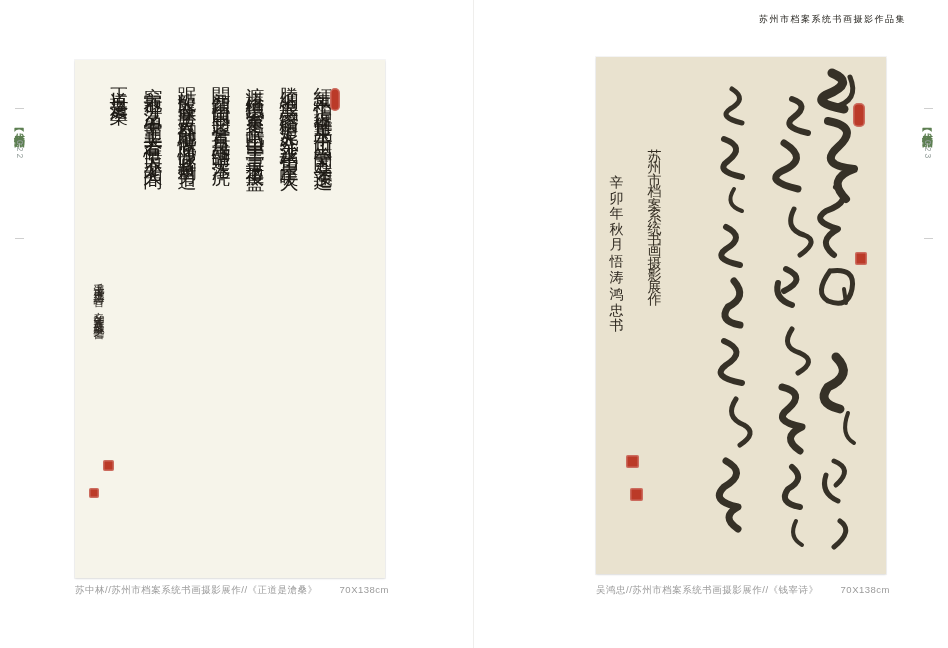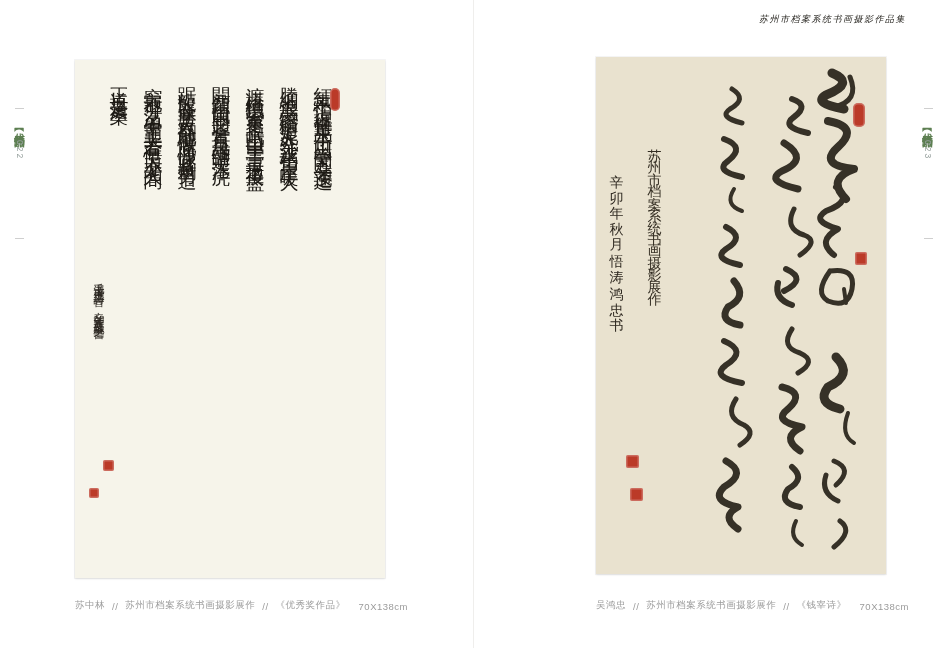--- a/index.html
+++ b/index.html
@@ -2,21 +2,21 @@
 <html><head>
 <meta charset="utf-8">
 <style>
   html,body{margin:0;padding:0;background:#e8e8e8;}
   .page{position:relative;width:948px;height:648px;background:#ffffff;overflow:hidden;
         font-family:"Liberation Sans", sans-serif;}
   .spine{position:absolute;left:473px;top:0;width:1px;height:648px;background:#efeeec;}
 
   
   .running-head{position:absolute;top:13px;right:42px;font-family:"DejaVu Serif",serif;
-        font-style:italic;font-size:9px;color:#26241f;letter-spacing:1.5px;}
+        font-size:9px;color:#26241f;letter-spacing:1.5px;}
 
   
   .rail{position:absolute;width:18px;text-align:center;}
   .rail-left{left:11px;top:124px;}
   .rail-right{right:11px;top:124px;}
   .rail-label{writing-mode:vertical-rl;text-orientation:upright;margin:0 auto;
         color:#5d7f52;font-weight:bold;font-size:10.5px;letter-spacing:1px;
         font-family:"DejaVu Serif",serif;}
   .rail-number{writing-mode:vertical-rl;margin:9px auto 0;color:#96a09d;
         font-size:8.5px;letter-spacing:2px;}
@@ -56,24 +56,24 @@
   .seal-oval{border-radius:5px;}
   .seal-l-top{left:255px;top:28px;width:10px;height:23px;}
   .seal-l-b1{left:28px;top:400px;width:11px;height:11px;}
   .seal-l-b2{left:14px;top:428px;width:10px;height:10px;}
   .seal-r-top{left:257px;top:46px;width:12px;height:24px;}
   .seal-r-mid{left:259px;top:195px;width:12px;height:13px;}
   .seal-r-b1{left:30px;top:398px;width:13px;height:13px;}
   .seal-r-b2{left:34px;top:431px;width:13px;height:13px;}
 
   
-  .caption{position:absolute;top:599px;display:flex;align-items:flex-end;gap:7px;
+  .caption{position:absolute;top:584px;display:flex;align-items:flex-start;
         font-size:9.5px;color:#9b9b9b;letter-spacing:0.5px;}
   .caption-left{left:75px;} .caption-right{left:596px;}
-  .caption .size{margin-left:6px;}
+  .caption .size{margin-left:22px;}
 </style>
 </head>
 <body>
 
 <div class="page">
   <div class="spine"></div>
 
   <div class="running-head">苏州市档案系统书画摄影作品集</div>
 
   <div class="tick tick-l1"></div>
@@ -144,21 +144,21 @@
     <div class="seal seal-r-mid"></div>
     <div class="seal seal-r-b1"></div>
     <div class="seal seal-r-b2"></div>
   </div>
 
   <div class="caption caption-left">
     <span>苏中林</span>
     <span>//</span>
     <span>苏州市档案系统书画摄影展作</span>
     <span>//</span>
-    <span>《优秀奖作品》</span>
+    <span>《正道是滄桑》</span>
     <span class="size">70X138cm</span>
   </div>
   <div class="caption caption-right">
     <span>吴鸿忠</span>
     <span>//</span>
     <span>苏州市档案系统书画摄影展作</span>
     <span>//</span>
     <span>《钱宰诗》</span>
     <span class="size">70X138cm</span>
   </div>

